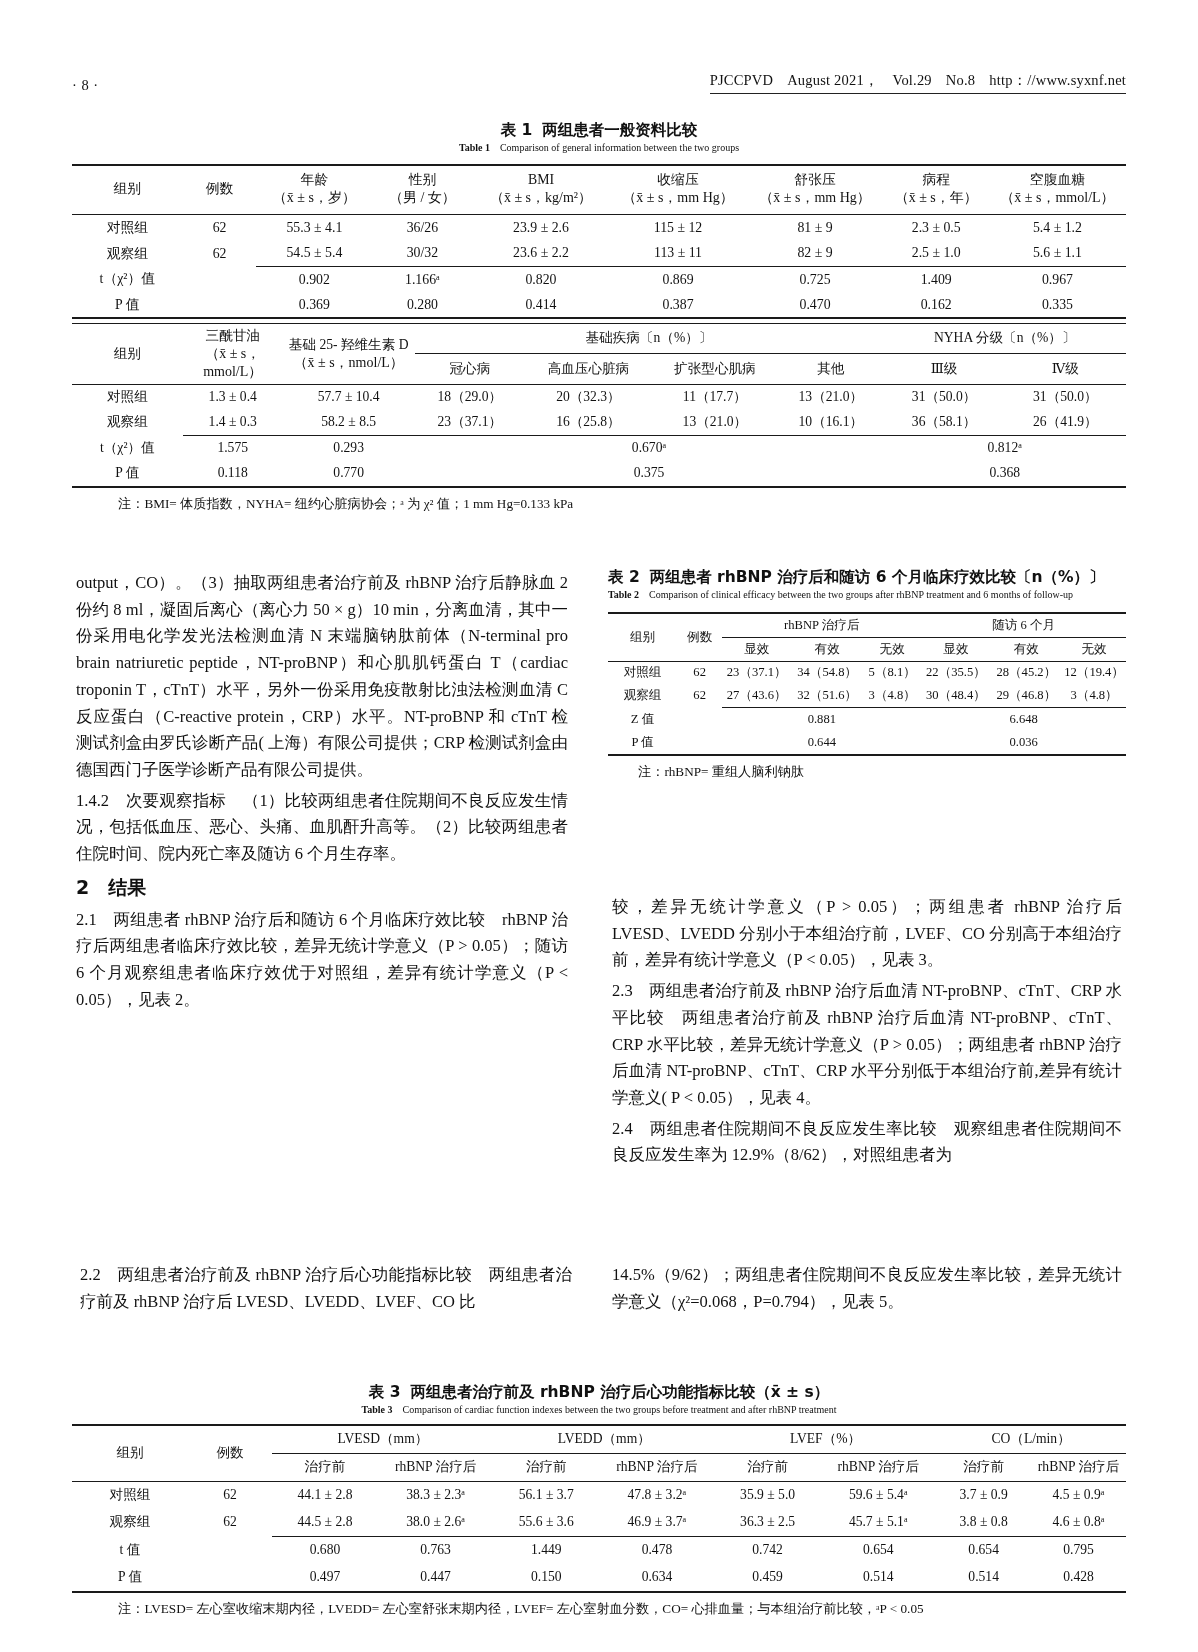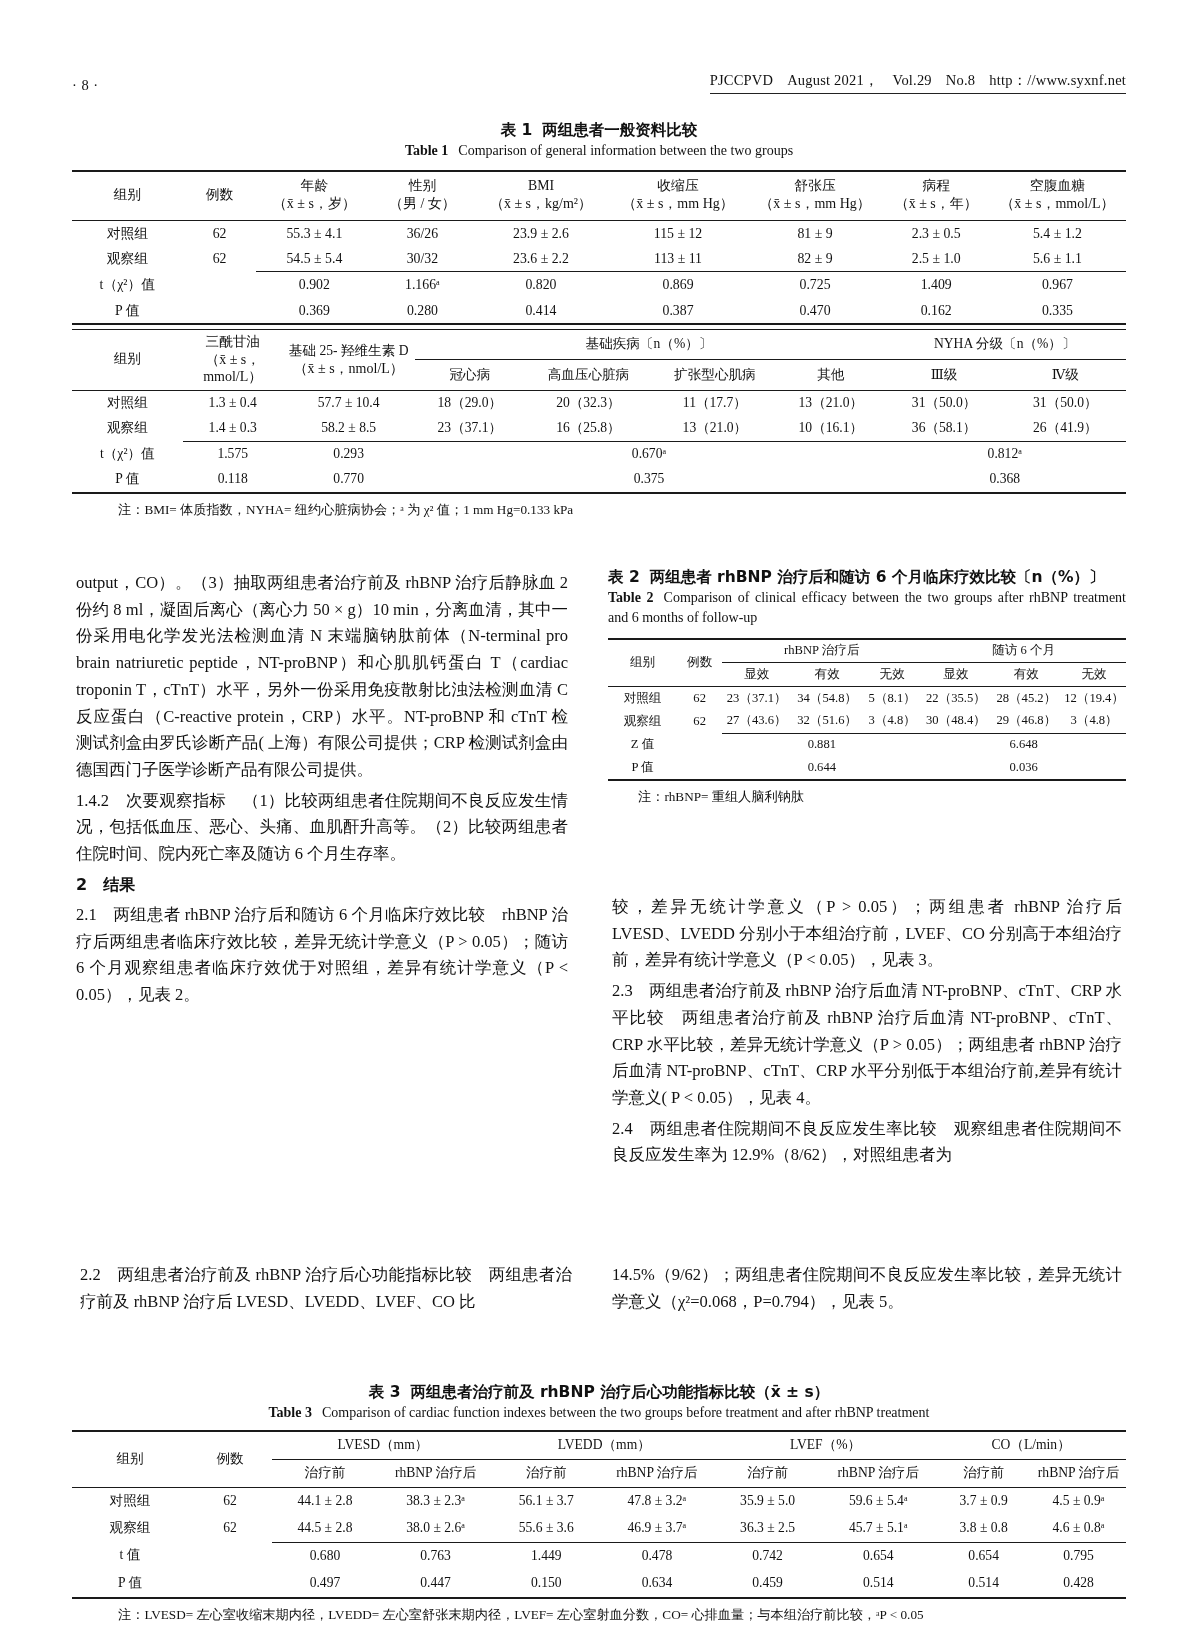--- a/index.html
+++ b/index.html
@@ -50,21 +50,21 @@
     text-align: center;
     line-height: 1.45;
   }
   .cap .zh {
     font-size: 15.5px;
     font-weight: bold;
     font-family: "DejaVu Sans", "Liberation Sans", sans-serif;
   }
   .cap .zh .num { margin-right: 10px; }
   .cap .en {
-    font-size: 14px;
+    font-size: 10px;
   }
   .cap .en b { margin-right: 10px; }
 
   
   table.t {
     border-collapse: collapse;
     width: 100%;
     font-size: 13.6px;
   }
   table.t td, table.t th {
@@ -329,21 +329,21 @@
         <td colspan="2">0.368</td>
       </tr>
     </tbody>
       </table>
     <div class="note">注：BMI= 体质指数，NYHA= 纽约心脏病协会；ᵃ 为 χ² 值；1 mm Hg=0.133 kPa</div>
   </div>
 
   <div class="col" id="col-left">
     <p>output，CO）。（3）抽取两组患者治疗前及 rhBNP 治疗后静脉血 2 份约 8 ml，凝固后离心（离心力 50 × g）10 min，分离血清，其中一份采用电化学发光法检测血清 N 末端脑钠肽前体（N-terminal pro brain natriuretic peptide，NT-proBNP）和心肌肌钙蛋白 T（cardiac troponin T，cTnT）水平，另外一份采用免疫散射比浊法检测血清 C 反应蛋白（C-reactive protein，CRP）水平。NT-proBNP 和 cTnT 检测试剂盒由罗氏诊断产品( 上海）有限公司提供；CRP 检测试剂盒由德国西门子医学诊断产品有限公司提供。</p>
     <p>1.4.2　次要观察指标　（1）比较两组患者住院期间不良反应发生情况，包括低血压、恶心、头痛、血肌酐升高等。（2）比较两组患者住院时间、院内死亡率及随访 6 个月生存率。</p>
-    <p style="font-weight:bold;font-family:'DejaVu Sans','Liberation Sans',sans-serif;font-size:16px;">2　结果</p>
+    <p style="font-weight:bold;font-family:'DejaVu Sans','Liberation Sans',sans-serif;font-size:19px;">2　结果</p>
     <p>2.1　两组患者 rhBNP 治疗后和随访 6 个月临床疗效比较　rhBNP 治疗后两组患者临床疗效比较，差异无统计学意义（P &gt; 0.05）；随访 6 个月观察组患者临床疗效优于对照组，差异有统计学意义（P &lt; 0.05），见表 2。</p>
   </div>
 
   <div id="table2-block">
     <div class="cap">
       <span class="zh"><span class="num">表 2</span><span>两组患者 rhBNP 治疗后和随访 6 个月临床疗效比较〔n（%）〕</span></span>
       <span class="en"><b>Table 2</b><span>Comparison of clinical efficacy between the two groups after rhBNP treatment and 6 months of follow-up</span></span>
     </div>
 
     <table class="t" id="t2">

